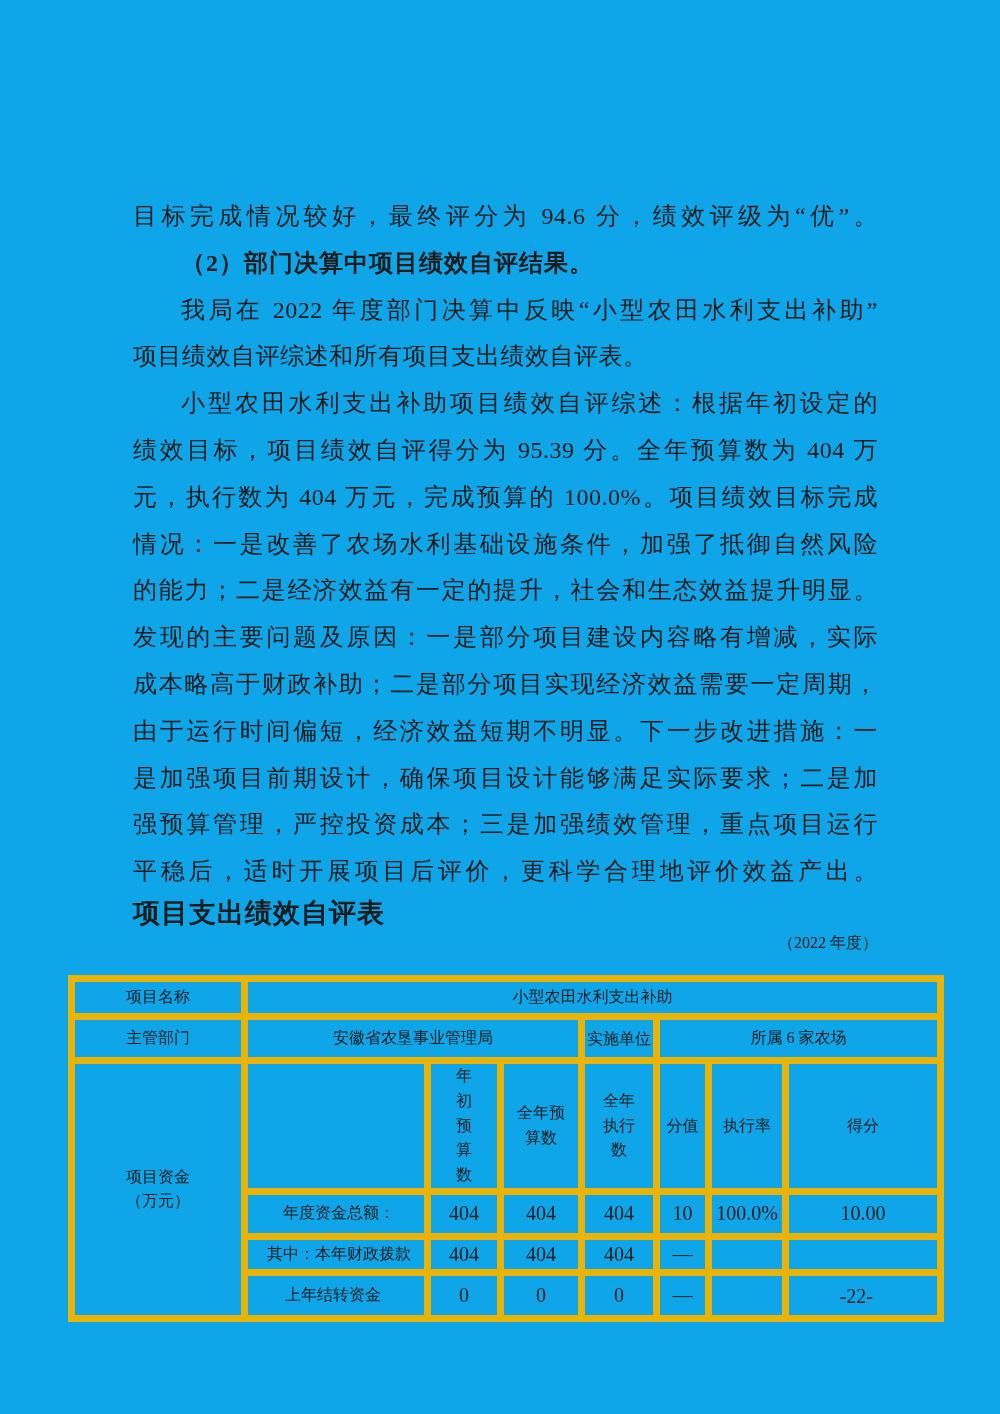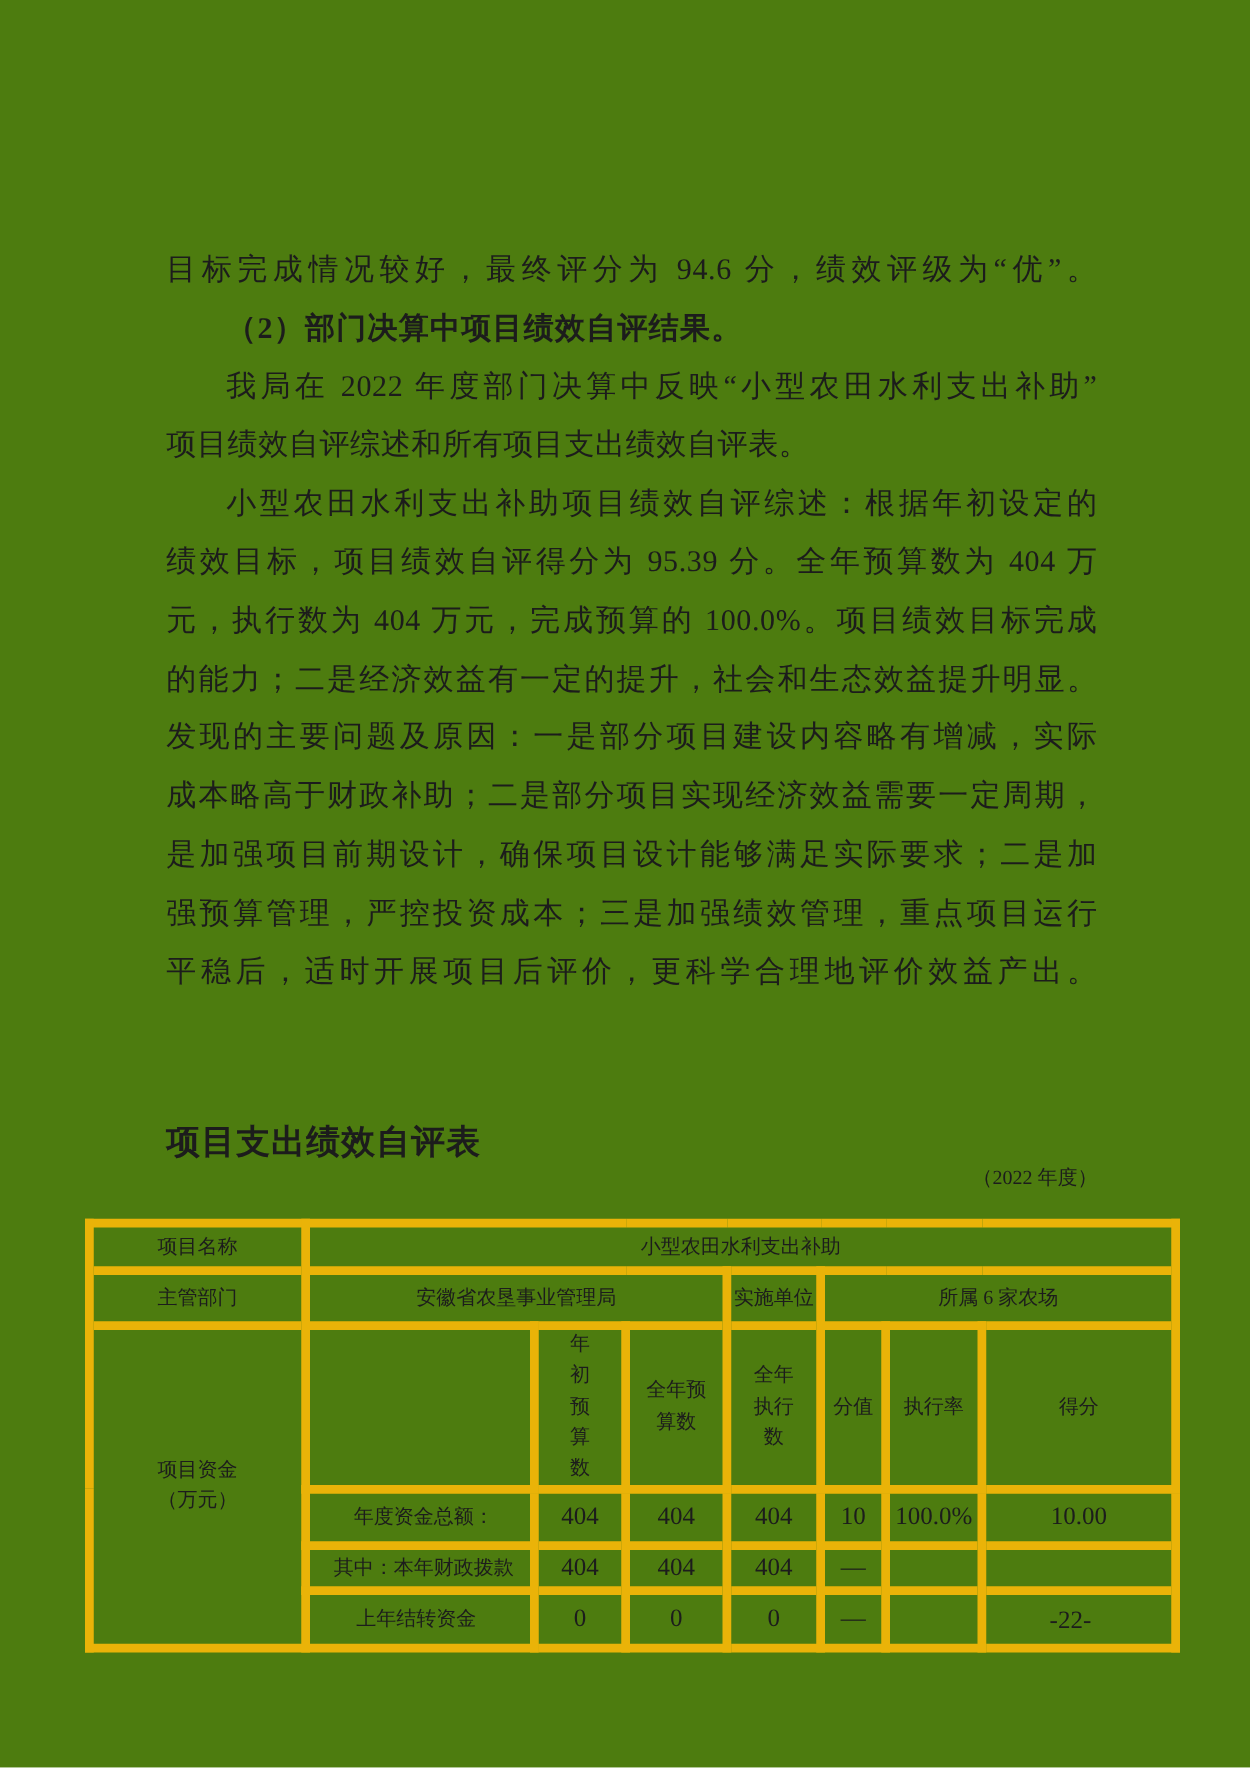--- a/index.html
+++ b/index.html
@@ -1,21 +1,21 @@
 <!DOCTYPE html>
 <html><head>
 <meta charset="utf-8">
 <style>
   * { margin: 0; padding: 0; box-sizing: border-box; }
   html, body { background: #ffffff; }
   .page {
     position: relative;
     width: 1000px;
     height: 1414px;
-    background: #4d7c0f;
+    background: #0ea5e9;
     font-family: "Liberation Serif", "DejaVu Serif", serif;
     color: #1c1c1c;
     overflow: hidden;
   }
   
   .body-text {
     position: absolute;
     left: 133px;
     top: 193px;
     width: 745px;
@@ -108,23 +108,25 @@
 <div class="page">
 
   <div class="body-text">
     <div class="line full">目标完成情况较好，最终评分为 94.6 分，绩效评级为“优”。</div>
     <div class="line bold indent">（2）部门决算中项目绩效自评结果。</div>
     <div class="line indent full">我局在 2022 年度部门决算中反映“小型农田水利支出补助”</div>
     <div class="line">项目绩效自评综述和所有项目支出绩效自评表。</div>
     <div class="line indent full">小型农田水利支出补助项目绩效自评综述：根据年初设定的</div>
     <div class="line full">绩效目标，项目绩效自评得分为 95.39 分。全年预算数为 404 万</div>
     <div class="line full">元，执行数为 404 万元，完成预算的 100.0%。项目绩效目标完成</div>
+    <div class="line full">情况：一是改善了农场水利基础设施条件，加强了抵御自然风险</div>
     <div class="line full">的能力；二是经济效益有一定的提升，社会和生态效益提升明显。</div>
     <div class="line full">发现的主要问题及原因：一是部分项目建设内容略有增减，实际</div>
     <div class="line full">成本略高于财政补助；二是部分项目实现经济效益需要一定周期，</div>
+    <div class="line full">由于运行时间偏短，经济效益短期不明显。下一步改进措施：一</div>
     <div class="line full">是加强项目前期设计，确保项目设计能够满足实际要求；二是加</div>
     <div class="line full">强预算管理，严控投资成本；三是加强绩效管理，重点项目运行</div>
     <div class="line full">平稳后，适时开展项目后评价，更科学合理地评价效益产出。</div>
   </div>
 
   <div class="table-title">项目支出绩效自评表</div>
   <div class="table-subtitle">（2022 年度）</div>
 
   <table class="selfeval">
     <colgroup>

